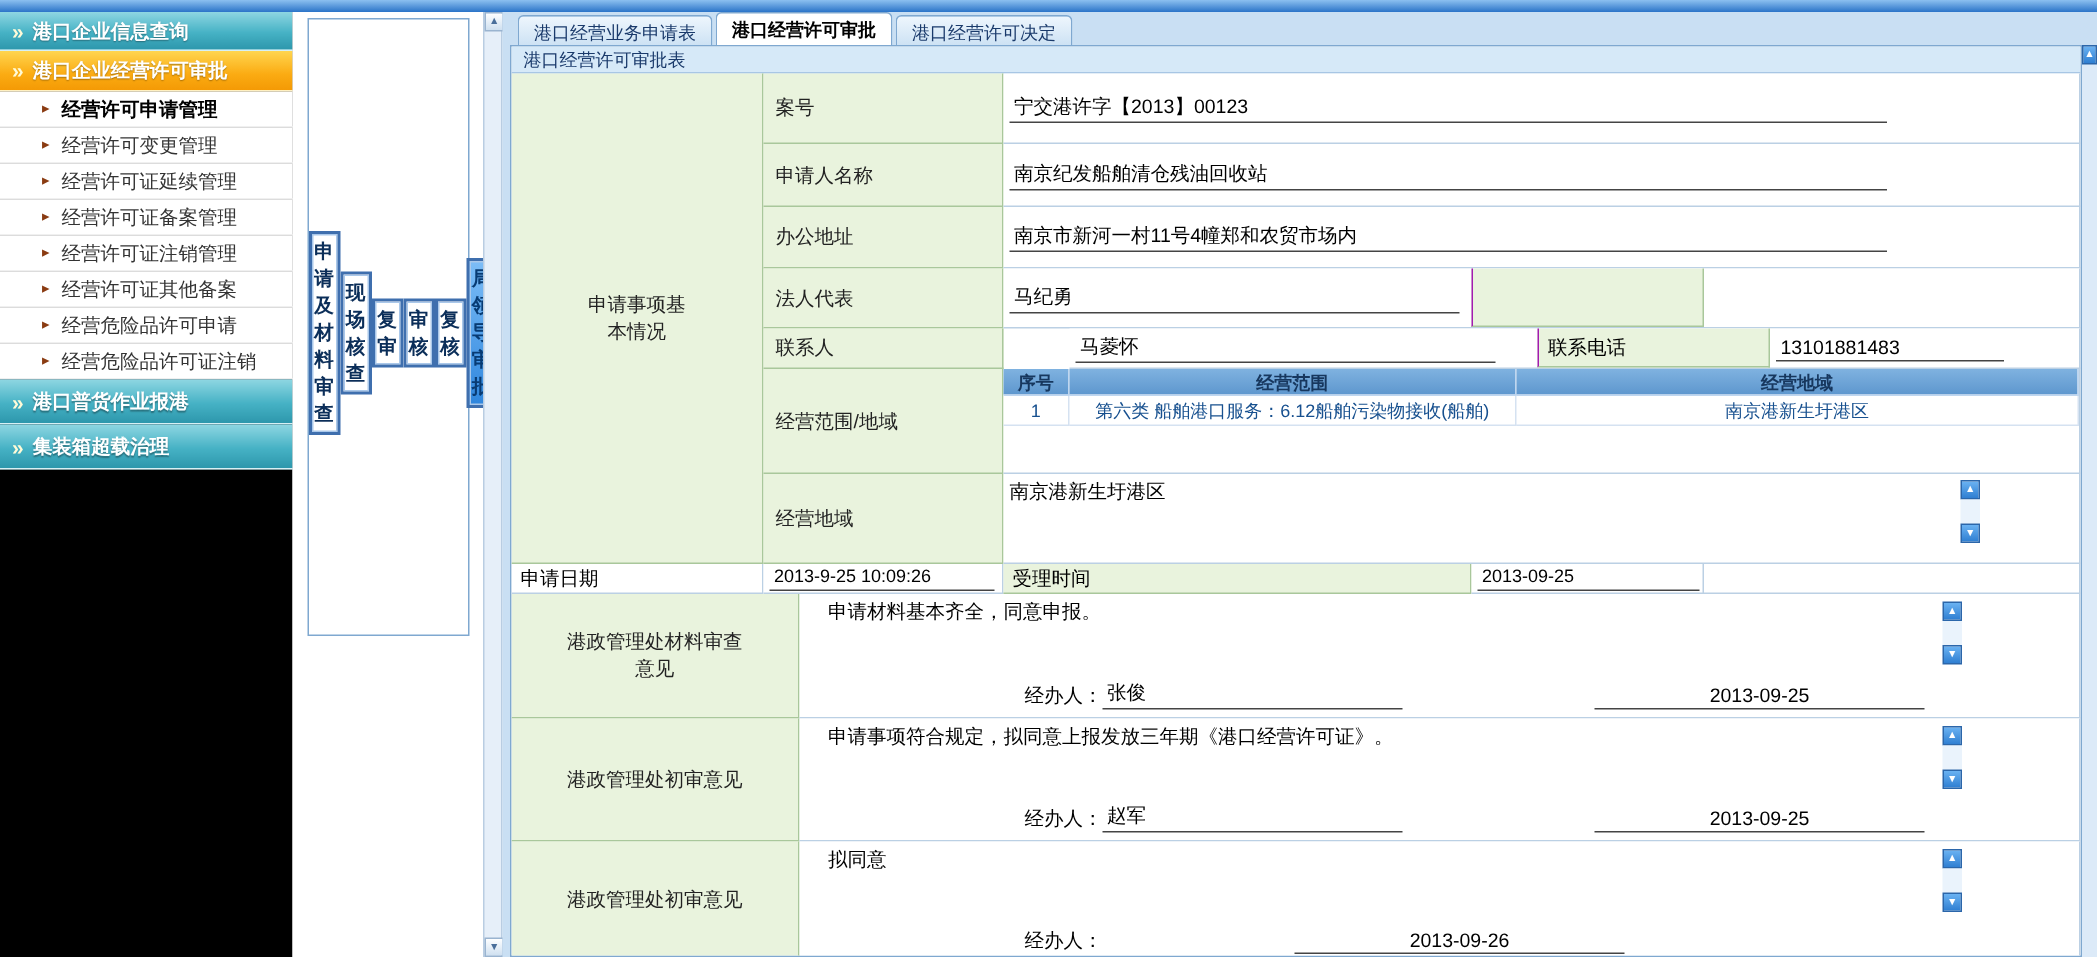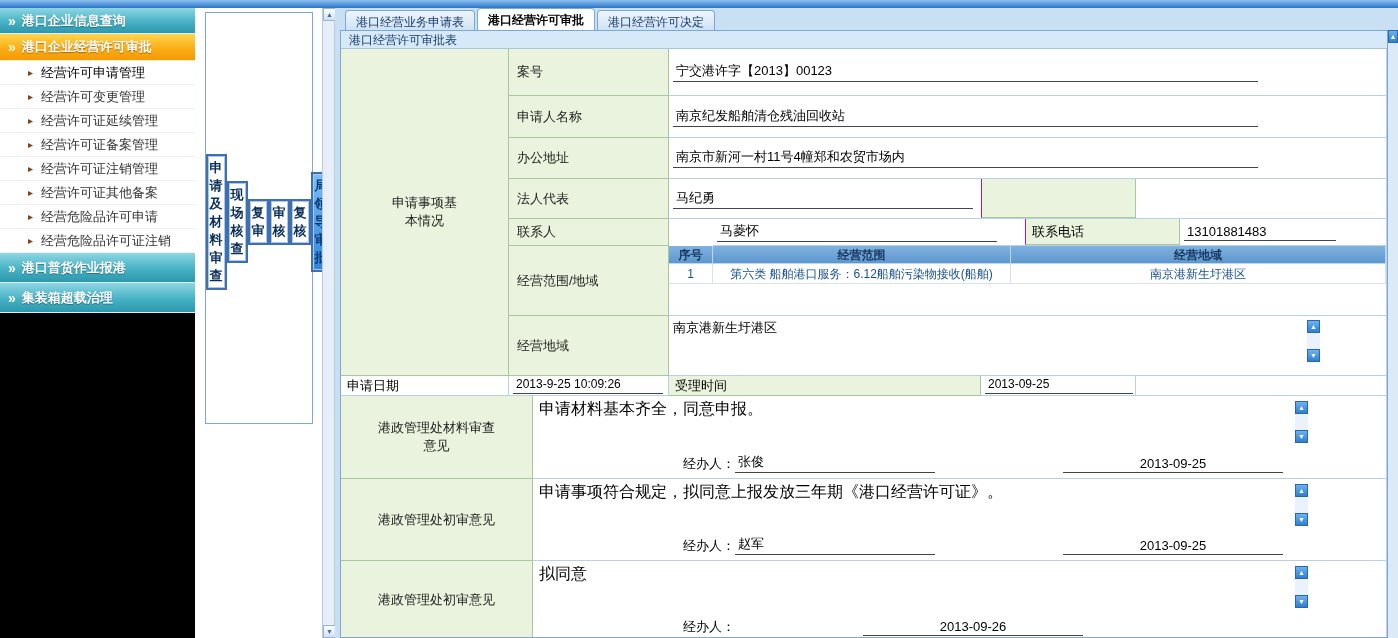--- a/index.html
+++ b/index.html
@@ -16,21 +16,21 @@
 .sb-group { height:26px; display:flex; align-items:center; padding-left:8px; gap:6px;
   background:linear-gradient(180deg,#8ed6e2 0%,#46b2c5 55%,#2d97ac 100%);
   border-bottom:1px solid rgba(255,255,255,.65); cursor:pointer; }
 .sb-group .glabel { color:#fff; font-weight:bold; font-size:13px; text-shadow:0 1px 1px rgba(0,0,0,.35); }
 .sb-group.orange { background:linear-gradient(180deg,#ffd54f 0%,#fbab12 60%,#f49a05 100%); height:27px; }
 .sb-group.tall { height:30px; }
 .gicon { color:#fffbd8; font-weight:bold; font-size:14px; line-height:14px; }
 .sb-sub { height:24px; display:flex; align-items:center; gap:8px; padding-left:28px;
   background:#ffffff; border-bottom:1px solid #f0f0f0; cursor:pointer; }
 .sb-sub .slabel { color:#333; font-size:13px; }
-.sb-sub.selected .slabel { color:#000; font-weight:normal; }
+.sb-sub.selected .slabel { color:#000; font-weight:bold; }
 .bullet { color:#8a3b12; font-size:10px; }
 
 
 .flow { position:absolute; left:195px; top:8px; width:127px; height:630px; background:#fff; }
 .flow-frame { margin:4px auto 0 auto; width:108px; min-height:412px; border:1px solid #7fa8d0;
   background:#fff; padding-top:8px; display:flex; align-items:center; }
 .flow-box { width:90px; background:#fff; border:2px solid #3f6fae; box-shadow:inset 0 0 0 1px #aac8ea;
   color:#0b2e59; font-size:13px; font-weight:bold; text-align:center; padding:3px 2px; cursor:pointer; }
 .flow-box.blue { background:linear-gradient(180deg,#7cbdf7,#2f86dd); color:#083b73; }
 .flow-arrow { width:26px; height:34px; margin:3px auto;
@@ -105,21 +105,21 @@
 
 .dlabel { width:168px; display:flex; align-items:center; padding-left:6px; }
 .dval { display:flex; align-items:center; padding-left:4px; }
 .glabel2 { display:flex; align-items:center; padding-left:6px; }
 
 
 .op-label { width:192px; display:flex; align-items:center; justify-content:center; text-align:center;
   padding:0 34px; color:#222; }
 .op-body { flex:1; position:relative; background:#fff; border-right:1px solid #bbd0e4;
   border-bottom:1px solid #bbd0e4; }
-.op-content { padding:3px 6px; font-size:16px; color:#000; }
+.op-content { padding:3px 19px; font-size:13px; color:#000; }
 .op-sign { position:absolute; left:150px; right:0; bottom:5px; display:flex; align-items:flex-end; }
 .op-ebr { font-size:13px; color:#000; }
 .op-name { width:200px; }
 .op-date { width:220px; margin-left:128px; text-align:center; }
 </style>
 </head>
 <body>
 
 <div class="app">
   <div class="topbar"></div>

